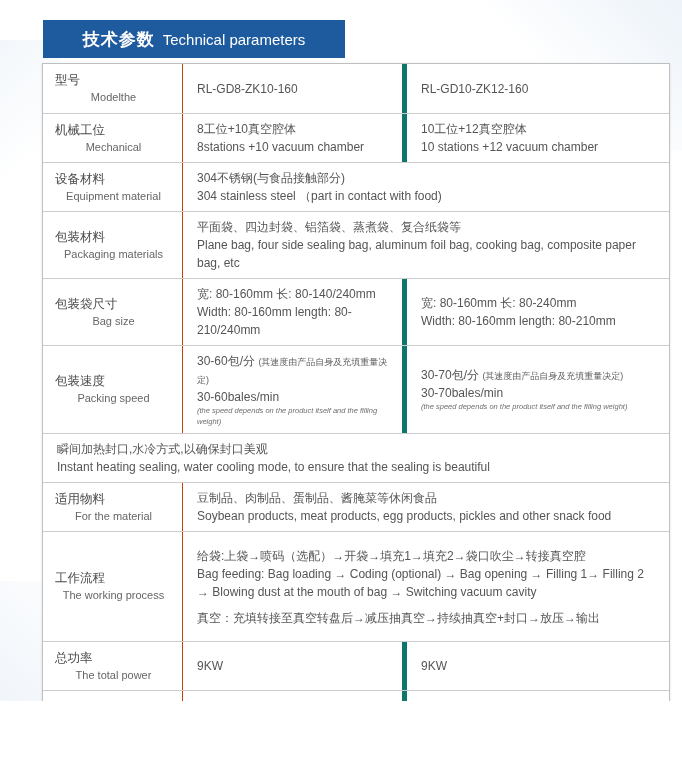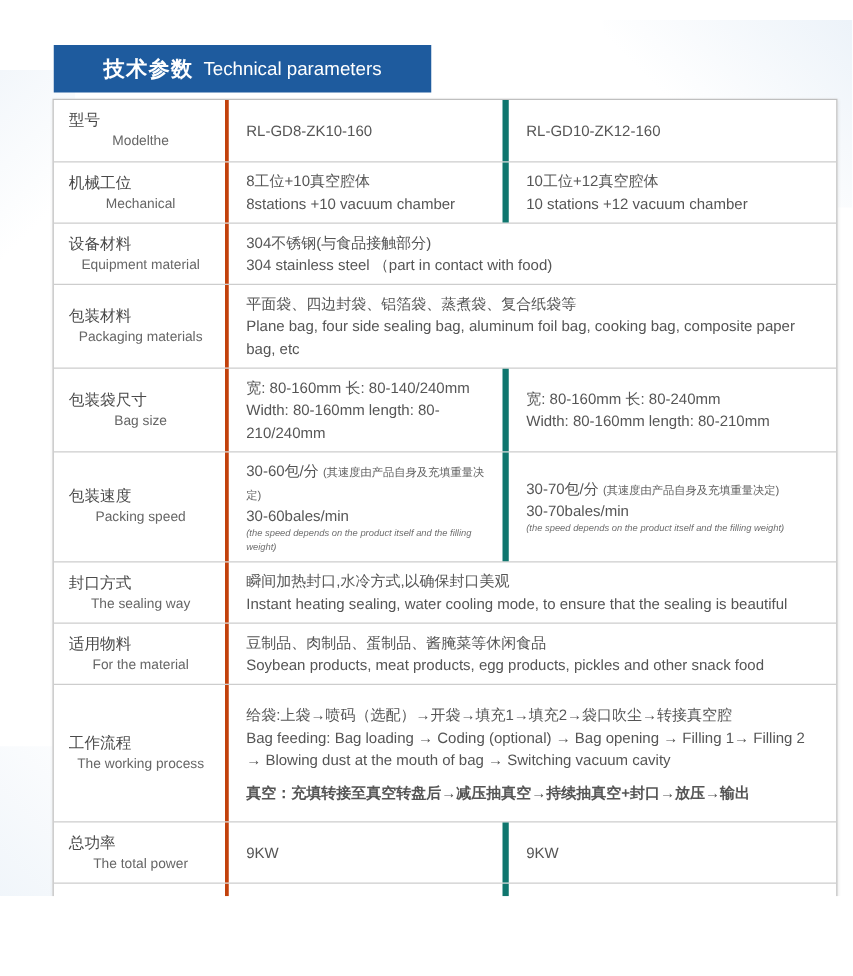--- a/index.html
+++ b/index.html
@@ -1,46 +1,46 @@
 <!DOCTYPE html>
 <html><head>
 <meta charset="utf-8">
 <style>
   html,body{margin:0;padding:0;background:#ffffff;}
   .page{position:relative;width:682px;height:701px;overflow:hidden;background:#ffffff;
-        font-family:"Liberation Sans","DejaVu Sans",sans-serif;color:#4c4c4c;margin-top:16px;}
+        font-family:"Liberation Sans","DejaVu Sans",sans-serif;color:#4c4c4c;}
   
   .deco-tr{position:absolute;right:0;top:0;width:200px;height:150px;
            background:linear-gradient(225deg,rgba(214,228,242,.45),rgba(255,255,255,0) 60%);}
   .deco-bl{position:absolute;left:0;bottom:0;width:260px;height:120px;
            background:linear-gradient(45deg,rgba(214,228,242,.35),rgba(255,255,255,0) 60%);}
   .deco-tl{position:absolute;left:0;top:40px;width:60px;height:160px;
            background:linear-gradient(135deg,rgba(214,228,242,.3),rgba(255,255,255,0) 70%);}
 
   .banner{position:absolute;left:43px;top:20px;width:302px;height:38px;background:#1e5b9e;
           display:flex;align-items:center;justify-content:center;gap:8px;color:#ffffff;}
   .banner .zh-t{font-size:17px;font-weight:bold;letter-spacing:1px;}
   .banner .en-t{font-size:15px;}
 
   .spec-table{position:absolute;left:42px;top:63px;width:628px;background:#ffffff;
               border:1px solid #bfbfbf;box-shadow:0 1px 3px rgba(0,0,0,.10);box-sizing:border-box;}
   .row{display:flex;align-items:stretch;border-top:1px solid #cdcdcd;}
   .row:first-child{border-top:none;}
   .cell{display:flex;flex-direction:column;justify-content:center;
         padding:6px 10px;box-sizing:border-box;}
-  .label{flex:0 0 140px;width:140px;border-right:3px solid #c2410c;padding-left:12px;}
+  .label{flex:0 0 140px;width:140px;border-right:1px solid #c2410c;padding-left:12px;}
   .label .zh{font-size:12.5px;color:#4a4a4a;line-height:1.5;}
   .label .en{font-size:11px;color:#666666;line-height:1.4;text-align:center;}
   .c2{flex:0 0 224px;width:224px;border-right:5px solid #0f766e;padding-left:14px;}
   .c3{flex:1;padding-left:14px;}
   .merged{flex:1;padding-left:14px;}
   .ln{font-size:12px;color:#555555;line-height:1.5;}
   .note-zh{font-size:9px;color:#606060;}
   .note-en{font-size:7.5px;color:#6e6e6e;line-height:1.4;font-style:italic;}
-  .gap-top{margin-top:8px;font-weight:bold;}
+  .gap-top{margin-top:8px;}
 </style>
 </head>
 <body>
 
 <div class="page">
   <div class="deco-tr"></div>
   <div class="deco-bl"></div>
   <div class="deco-tl"></div>
 
   <div class="banner">
@@ -126,24 +126,20 @@
         <div class="note-en">(the speed depends on the product itself and the filling weight)</div>
       </div>
       <div class="cell c3">
         <div class="ln"><span>30-70包/分</span> <span class="note-zh">(其速度由产品自身及充填重量决定)</span></div>
         <div class="ln">30-70bales/min</div>
         <div class="note-en">(the speed depends on the product itself and the filling weight)</div>
       </div>
     </div>
 
     <div class="row" style="min-height:48px">
-      <div class="cell label">
-        <div class="zh">封口方式</div>
-        <div class="en">The sealing way</div>
-      </div>
       <div class="cell merged">
         <div class="ln">瞬间加热封口,水冷方式,以确保封口美观</div>
         <div class="ln">Instant heating sealing, water cooling mode, to ensure that the sealing is beautiful</div>
       </div>
     </div>
 
     <div class="row" style="min-height:45px">
       <div class="cell label">
         <div class="zh">适用物料</div>
         <div class="en">For the material</div>

